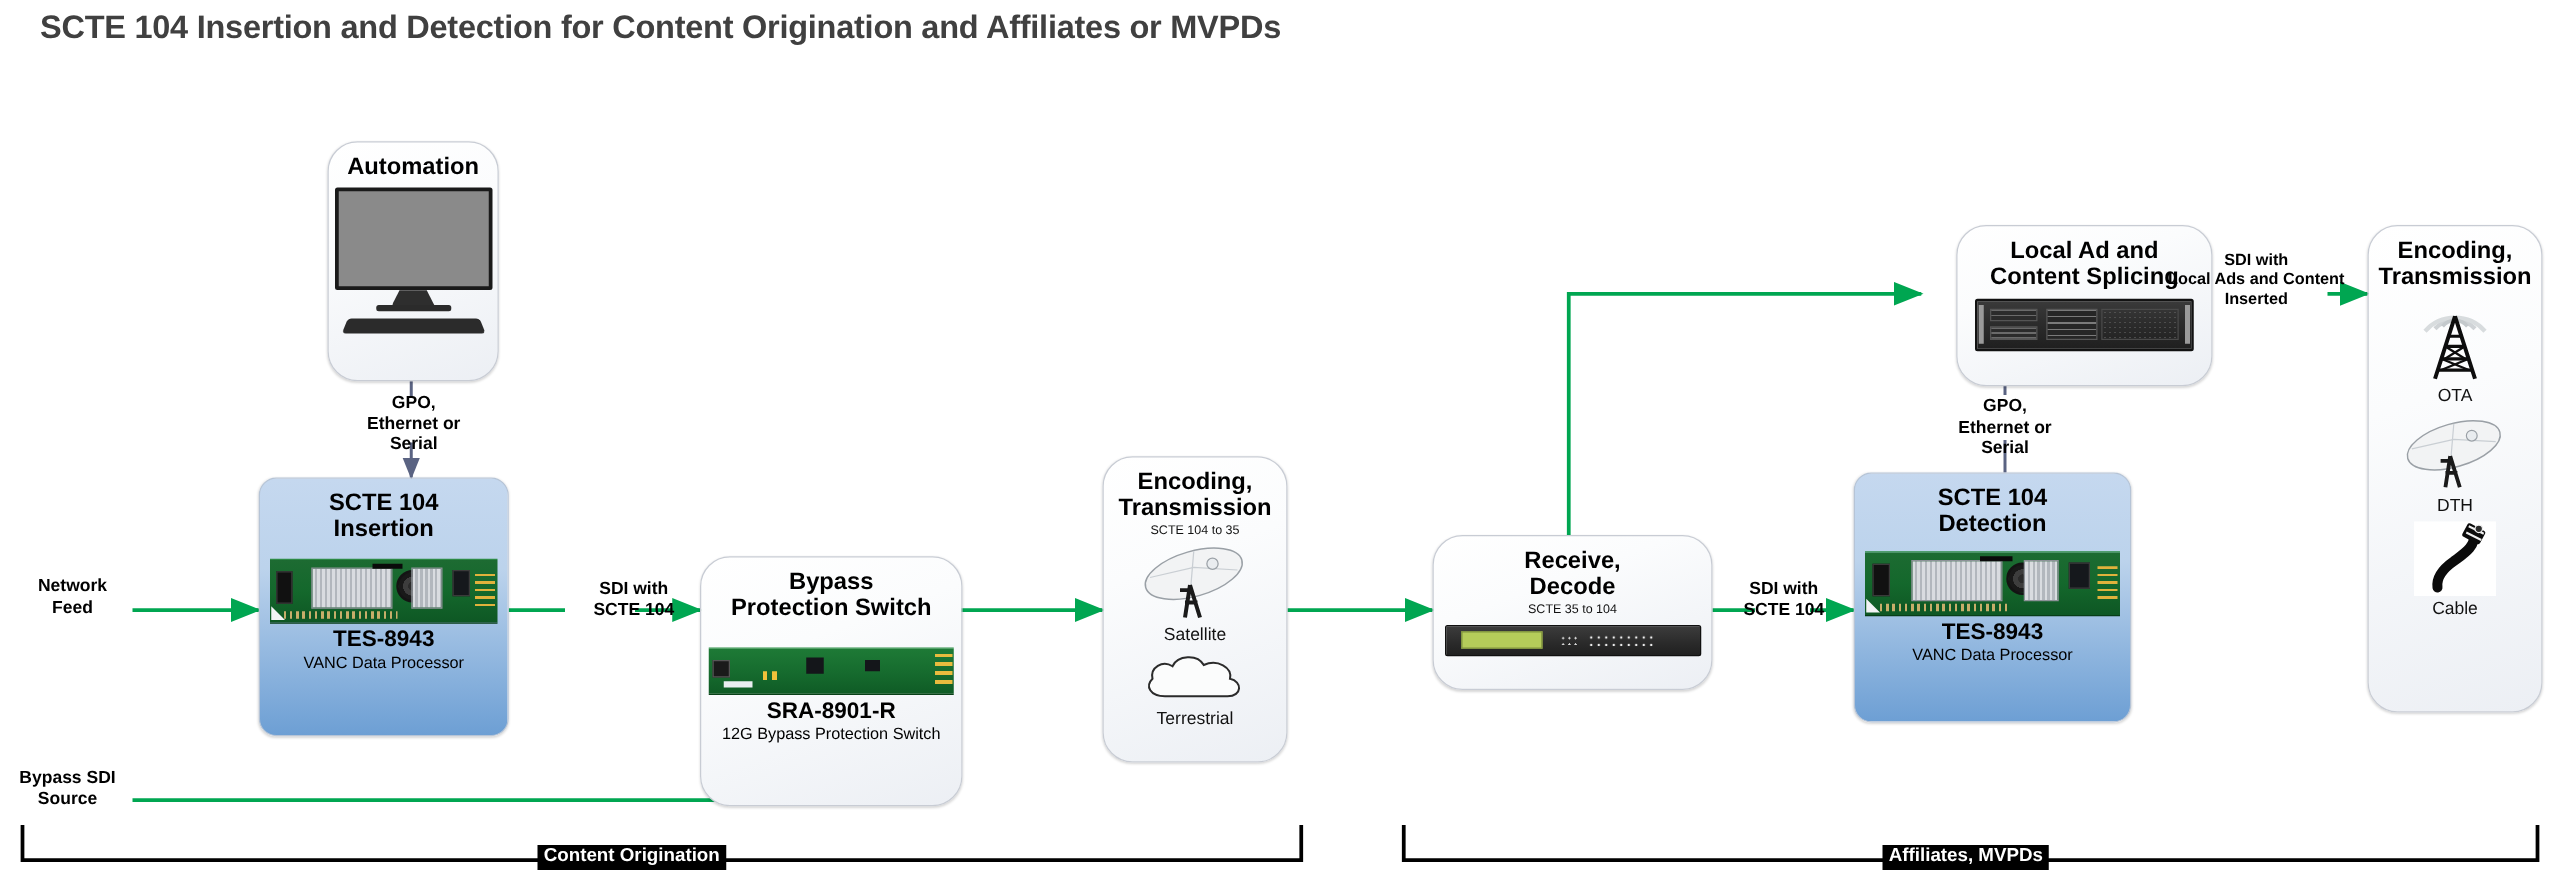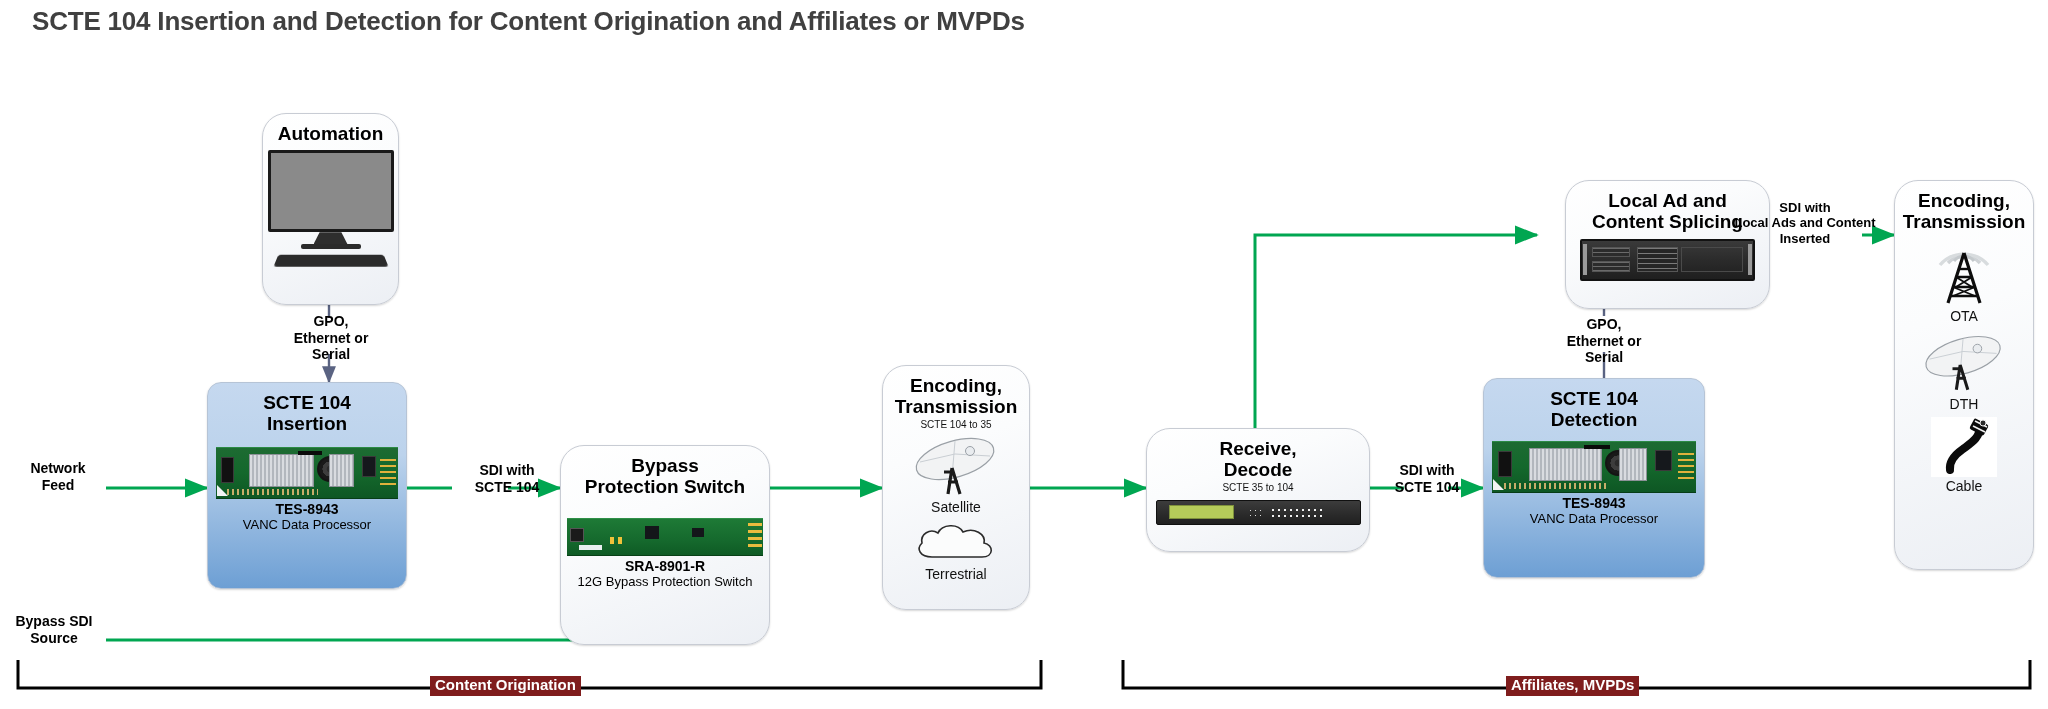--- a/index.html
+++ b/index.html
@@ -56,21 +56,21 @@
     white-space: pre-line;
   }
   .node-sub {
     font-size: 10px;
     color: #111;
     text-align: left;
     margin-top: 1px;
   }
   .node-model {
     font-weight: bold;
-    font-size: 14px;
+    font-size: 18px;
     color: #000;
     text-align: left;
     margin-top: 2px;
   }
   .node-desc {
     font-size: 13px;
     color: #000;
     text-align: center;
     margin-top: 0px;
   }
@@ -94,21 +94,21 @@
   .edge-label.small {
     font-size: 13px;
   }
 
   
   #wires { position: absolute; left: 0; top: 0; width: 2048px; height: 709px; }
 
   
   .bracket-label {
     position: absolute;
-    background: #7f1d1d;
+    background: #000000;
     color: #fff;
     font-weight: bold;
     font-size: 15px;
     padding: 1px 5px 2px 5px;
     white-space: nowrap;
     line-height: 1.1;
   }
 
   
   .monitor-wrap { margin-top: 6px; display:flex; flex-direction:column; align-items:center; }

